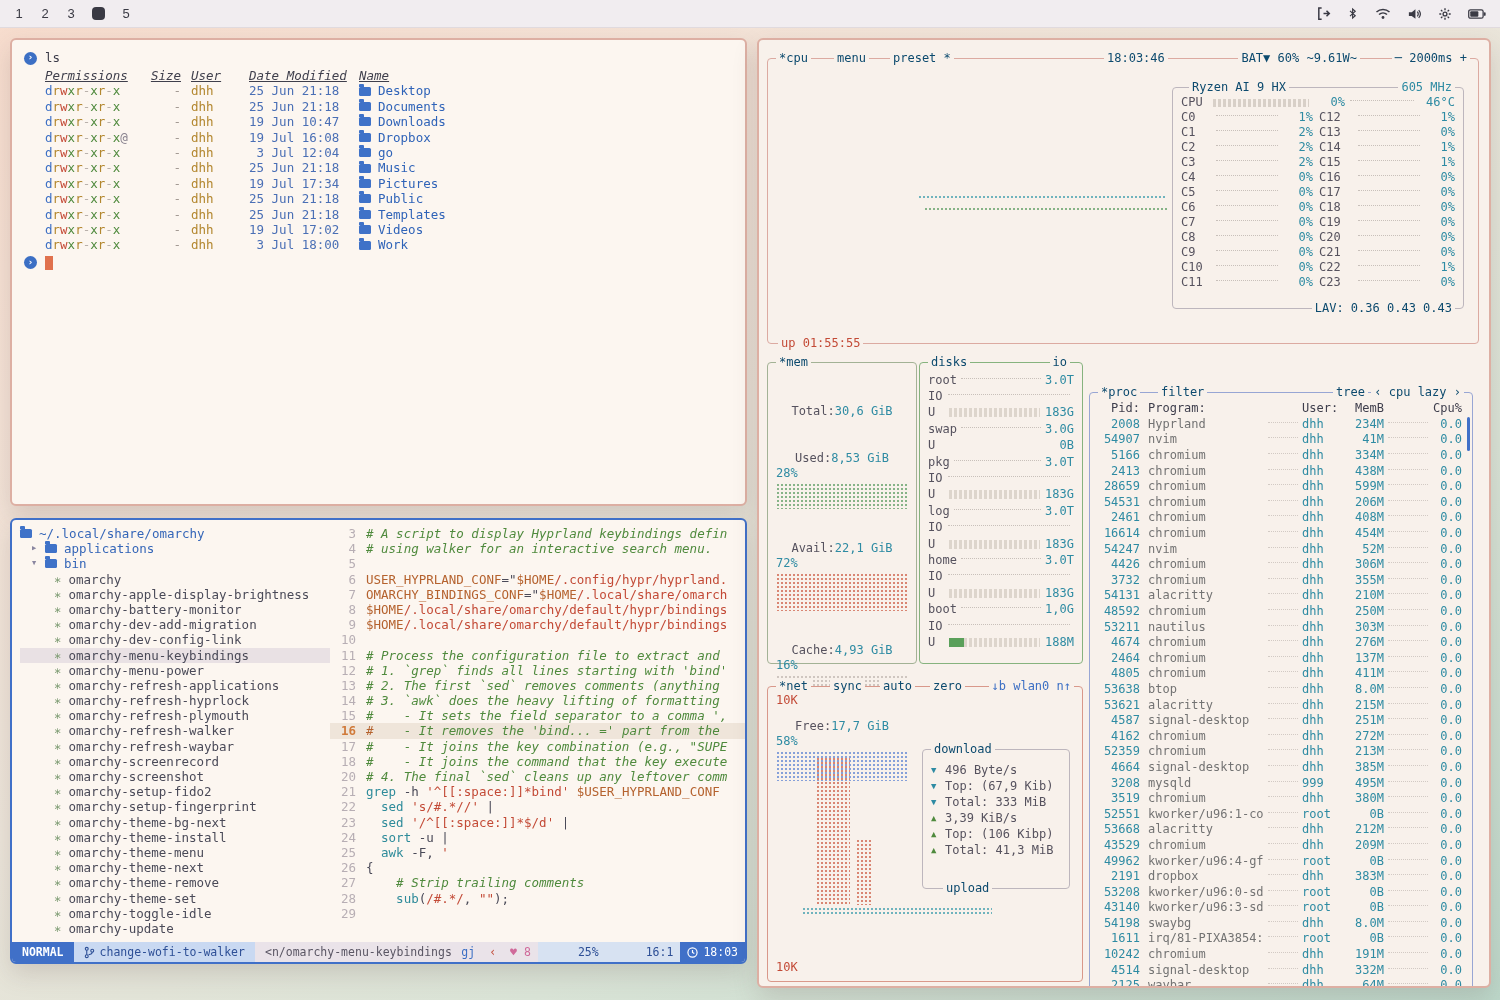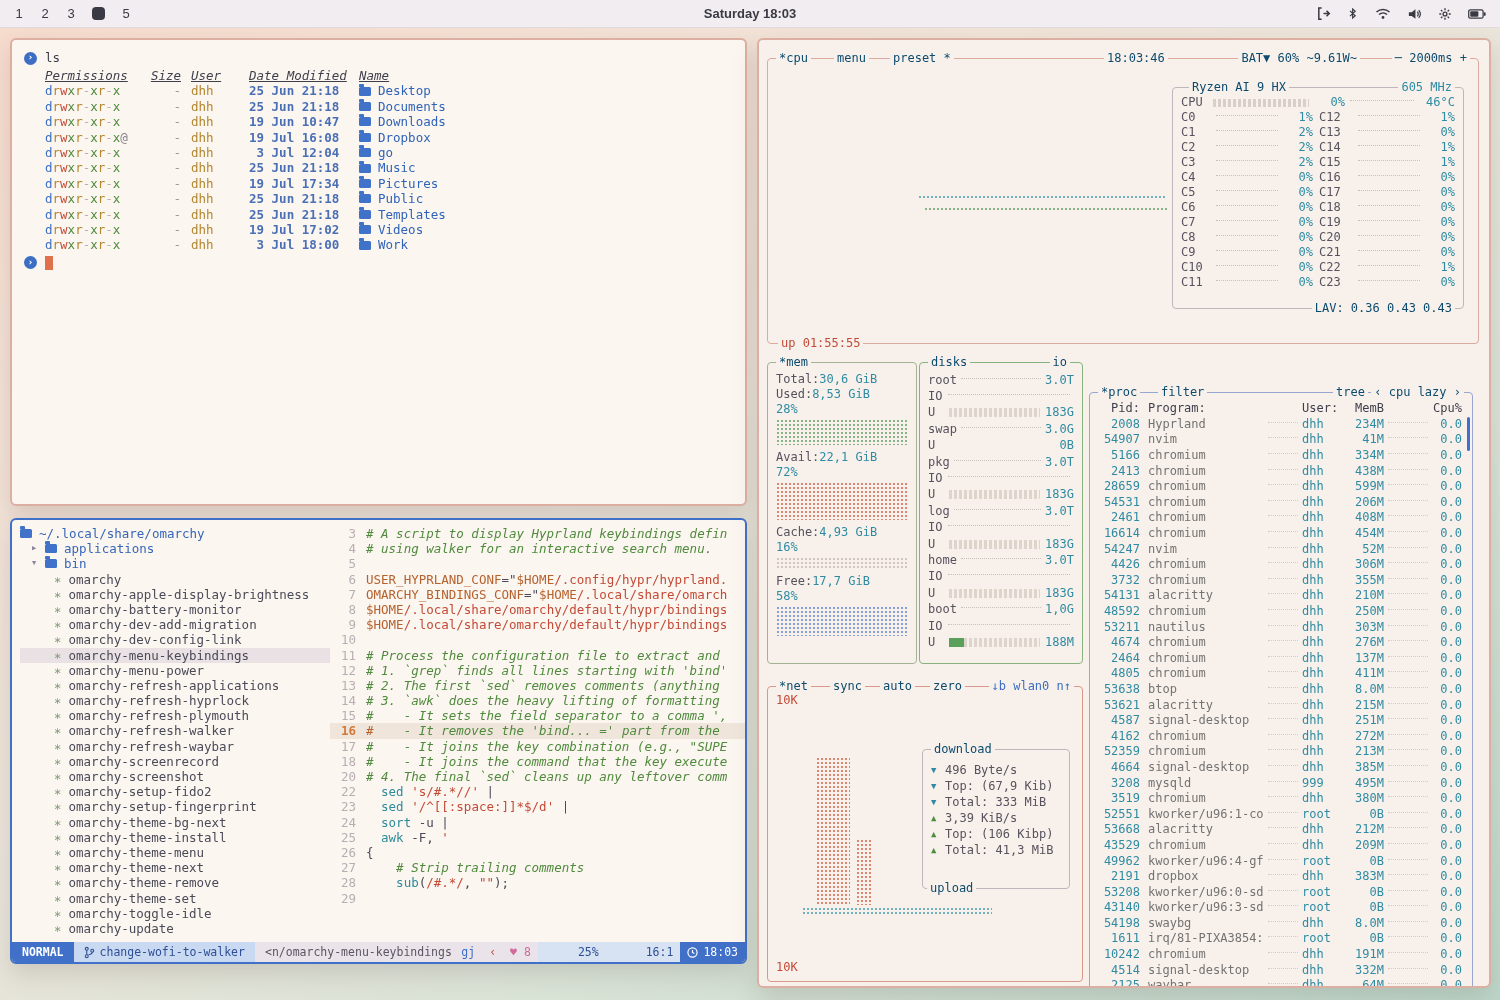--- a/index.html
+++ b/index.html
@@ -28,21 +28,21 @@
 .prompt-icon::before{content:"›";}
 .cmd{color:#3a3a48;}
 .cursor-block{width:8px;height:14px;background:#e0714d;display:inline-block;}
 .ls-grid{margin-top:2px;margin-left:21px;}
 .ls-row{display:grid;grid-template-columns:92px 34px 48px 100px 1fr;column-gap:10px;height:15.4px;align-items:center;white-space:pre;}
 .ls-h{text-decoration:underline;color:#3f3f4c;font-style:italic;}
 .ls-h.rt{text-align:right;}
 .ls-perm{letter-spacing:0;}
 .ls-size{text-align:right;color:#a39a94;}
 .ls-user{color:#b3872f;}
-.ls-date{color:#4a6fb5;font-weight:bold;}
+.ls-date{color:#4a6fb5;}
 .ls-name{color:#2f63b8;display:flex;align-items:center;}
 .pc-d{color:#3c6fc4}.pc-r{color:#b3872f}.pc-w{color:#c34a36}.pc-x{color:#4f8a3d}.pc-dash{color:#b9b1ab}.pc-at{color:#8a8490}
 .folder-ic{display:inline-block;width:12px;height:9px;background:#3f72c8;border-radius:1.5px;position:relative;margin-right:7px;flex:none;}
 .folder-ic::before{content:"";position:absolute;top:-3px;left:0;width:5px;height:3px;background:inherit;border-radius:1px 1px 0 0;}
 
 
 .editor-main{flex:1;display:flex;overflow:hidden;font-size:12.5px;}
 .tree{width:318px;padding:6px 0 0 8px;line-height:15.2px;flex:none;overflow:hidden;}
 .tree-row{display:flex;align-items:center;height:15.2px;white-space:pre;color:#4a4a58;}
 .tree-root-label,.tree-dir-label{color:#3566b8;}
@@ -100,21 +100,21 @@
 .core-name{width:30px;color:#56525e;flex:none;}
 .core-name.r{width:34px;}
 .core-pct{width:30px;text-align:right;color:#2e8ba3;flex:none;}
 .core-lead{flex:1;border-bottom:1px dotted #c8c0ba;margin:0 5px 4px;}
 .core-gap{width:6px;flex:none;}
 .core-temp{width:36px;text-align:right;color:#2e8ba3;flex:none;}
 .cpu-meter{width:96px;height:8px;margin:0 6px 0 2px;background:repeating-linear-gradient(90deg,#d8d0c8 0 3px,transparent 3px 5px);flex:none;}
 
 #mem-box{left:8px;top:322px;width:150px;height:302px;border-color:#a3b295;}
 .mem-rows{padding:9px 8px 0;}
-.mem-row{display:flex;justify-content:flex-start;height:15px;white-space:pre;}
+.mem-row{display:flex;justify-content:center;height:15px;white-space:pre;margin-top:32px;}
 .mem-label{color:#56525e;}
 .mem-val{color:#2e8ba3;}
 .mem-pct{color:#2e8ba3;height:15px;}
 .mem-meter{margin:2px 0 5px;}
 .meter-used{height:26px;}
 .meter-avail{height:38px;}
 .meter-cache{height:12px;}
 .meter-free{height:30px;}
 
 #disks-box{left:160px;top:322px;width:164px;height:302px;border-color:#86b37e;}
@@ -132,21 +132,21 @@
 #net-box{left:8px;top:646px;width:316px;height:296px;border-color:#d9988a;}
 .t-net{left:8px;}.t-sync{left:62px;}.t-auto{left:112px;}.t-zero{left:162px;}.t-iface{right:8px;color:#3c6fc4;}
 .net-scale{position:absolute;color:#c34a36;}
 .ns-top{left:8px;top:6px;}
 .ns-bottom{left:8px;bottom:6px;}
 .net-g1{position:absolute;left:48px;top:70px;width:34px;height:148px;}
 .net-g2{position:absolute;left:88px;top:152px;width:16px;height:66px;}
 .net-g3{position:absolute;left:34px;top:220px;width:190px;height:8px;}
 .net-sub{position:absolute;right:12px;top:62px;width:148px;height:140px;border:1px solid #bdb6bd;border-radius:4px;padding:12px 8px 0;}
 .nt-down{left:8px;}
-.nt-up{top:auto;bottom:-8px;left:4px;}
+.nt-up{top:auto;bottom:-8px;left:20px;}
 .net-row{display:flex;align-items:center;height:16px;white-space:pre;color:#56525e;}
 .net-arr{width:14px;font-size:9px;flex:none;}
 .net-arr.down{color:#2e8ba3;}
 .net-arr.up{color:#4f8a3d;}
 
 #proc-box{left:330px;top:328px;width:384px;height:620px;border-color:#98a6d4;margin-top:24px;}
 .t-proc{left:8px;}.t-filter{left:68px;}.t-tree{right:104px;}.t-lazy{right:8px;}
 .proc-inner{padding:8px 10px 0;}
 .proc-row{display:flex;align-items:center;height:15.6px;white-space:pre;}
 .p-pid{width:40px;text-align:right;color:#2e8ba3;flex:none;}
@@ -168,21 +168,20 @@
 <body>
 
 <div class="topbar">
   <div class="tb-left">
       <div class="ws">1</div>
       <div class="ws">2</div>
       <div class="ws">3</div>
       <div class="ws active"></div>
       <div class="ws">5</div>
     </div>
-  <div class="tb-center">Saturday 18:03</div>
   <div class="tb-right">
       <span class="tb-icon">
         <svg viewBox="0 0 16 16" width="15" height="15">
           <path d="M6 2H3v12h3" fill="none" stroke="#3a3a44" stroke-width="1.6"></path>
           <path d="M8 8h6M11.2 5l3 3-3 3" fill="none" stroke="#3a3a44" stroke-width="1.6"></path>
         </svg>
       </span>
       <span class="tb-icon">
         <svg viewBox="0 0 16 16" width="12" height="15">
           <path d="M4 4.5 11 11l-3.5 3V2L11 5 4 11.5" fill="none" stroke="#3a3a44" stroke-width="1.5"></path>
@@ -288,20 +287,21 @@
         <div class="code-row"><span class="gutter">10</span><span class="code-text"></span></div>
         <div class="code-row"><span class="gutter">11</span><span class="code-text"><span class="seg-c"># Process the configuration file to extract and</span></span></div>
         <div class="code-row"><span class="gutter">12</span><span class="code-text"><span class="seg-c"># 1. `grep` finds all lines starting with 'bind'</span></span></div>
         <div class="code-row"><span class="gutter">13</span><span class="code-text"><span class="seg-c"># 2. The first `sed` removes comments (anything</span></span></div>
         <div class="code-row"><span class="gutter">14</span><span class="code-text"><span class="seg-c"># 3. `awk` does the heavy lifting of formatting</span></span></div>
         <div class="code-row"><span class="gutter">15</span><span class="code-text"><span class="seg-c">#    - It sets the field separator to a comma ',</span></span></div>
         <div class="code-row cursorline"><span class="gutter gutter-cur">16</span><span class="code-text"><span class="seg-v">#</span><span class="seg-c">    - It removes the 'bind... =' part from the</span></span></div>
         <div class="code-row"><span class="gutter">17</span><span class="code-text"><span class="seg-c">#    - It joins the key combination (e.g., "SUPE</span></span></div>
         <div class="code-row"><span class="gutter">18</span><span class="code-text"><span class="seg-c">#    - It joins the command that the key execute</span></span></div>
         <div class="code-row"><span class="gutter">20</span><span class="code-text"><span class="seg-c"># 4. The final `sed` cleans up any leftover comm</span></span></div>
+        <div class="code-row"><span class="gutter">21</span><span class="code-text"><span class="seg-k">grep</span><span class="seg-p"> -h </span><span class="seg-s">'^[[:space:]]*bind'</span><span class="seg-p"> </span><span class="seg-v">$USER_HYPRLAND_CONF</span></span></div>
         <div class="code-row"><span class="gutter">22</span><span class="code-text"><span class="seg-p">  </span><span class="seg-k">sed</span><span class="seg-p"> </span><span class="seg-s">'s/#.*//'</span><span class="seg-p"> |</span></span></div>
         <div class="code-row"><span class="gutter">23</span><span class="code-text"><span class="seg-p">  </span><span class="seg-k">sed</span><span class="seg-p"> </span><span class="seg-s">'/^[[:space:]]*$/d'</span><span class="seg-p"> |</span></span></div>
         <div class="code-row"><span class="gutter">24</span><span class="code-text"><span class="seg-p">  </span><span class="seg-k">sort</span><span class="seg-p"> -u |</span></span></div>
         <div class="code-row"><span class="gutter">25</span><span class="code-text"><span class="seg-p">  </span><span class="seg-k">awk</span><span class="seg-p"> -F, </span><span class="seg-s">'</span></span></div>
         <div class="code-row"><span class="gutter">26</span><span class="code-text"><span class="seg-p">{</span></span></div>
         <div class="code-row"><span class="gutter">27</span><span class="code-text"><span class="seg-c">    # Strip trailing comments</span></span></div>
         <div class="code-row"><span class="gutter">28</span><span class="code-text"><span class="seg-p">    </span><span class="seg-k">sub</span><span class="seg-p">(</span><span class="seg-s">/#.*/</span><span class="seg-p">, </span><span class="seg-s">""</span><span class="seg-p">);</span></span></div>
         <div class="code-row"><span class="gutter">29</span><span class="code-text"></span></div>
       </div>
   </div>

